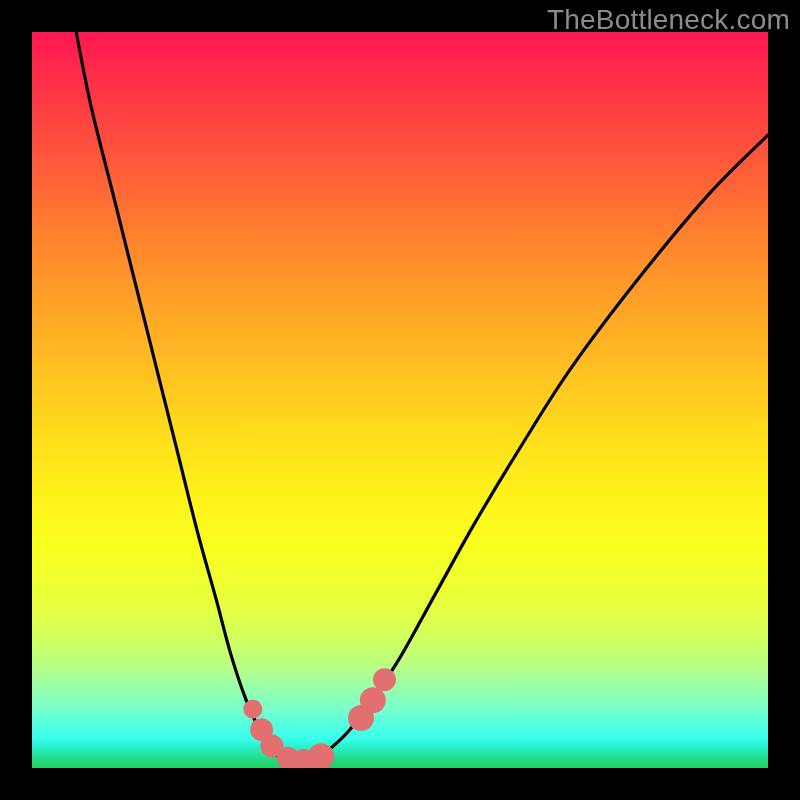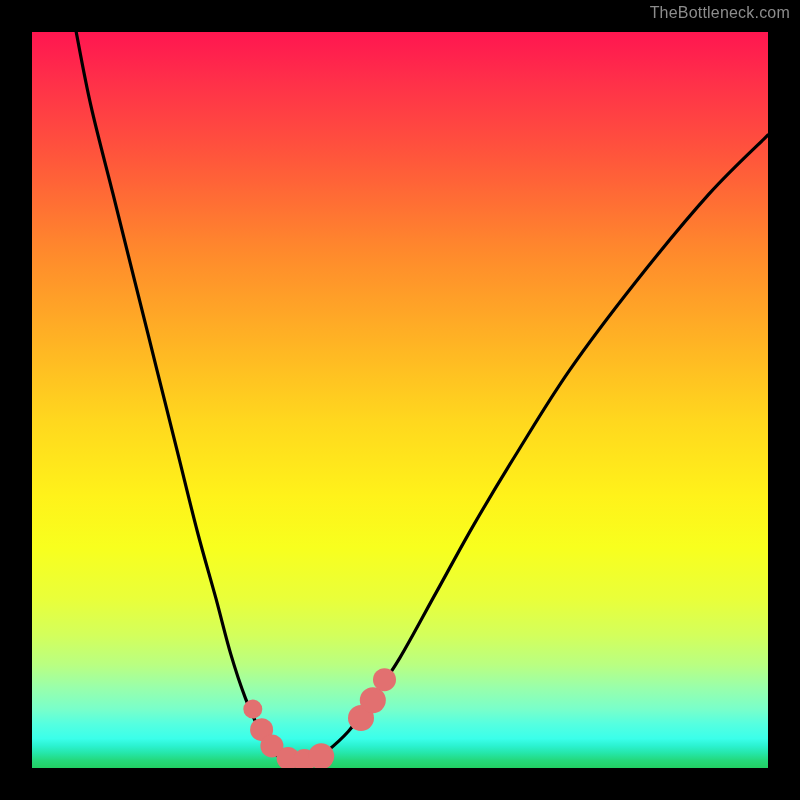--- a/index.html
+++ b/index.html
@@ -47,21 +47,21 @@
       #25e6a8 98%,
       #24d87a 99%,
       #22cf63 100%
     );
   }
   .watermark {
     position: absolute;
     top: 4px;
     right: 10px;
     color: #8c8c8c;
-    font-size: 16px;
+    font-size: 28px;
     letter-spacing: 0.2px;
     user-select: none;
     text-align: right;
   }
   svg.curve {
     position: absolute;
     top: 0;
     left: 0;
     width: 736px;
     height: 736px;

